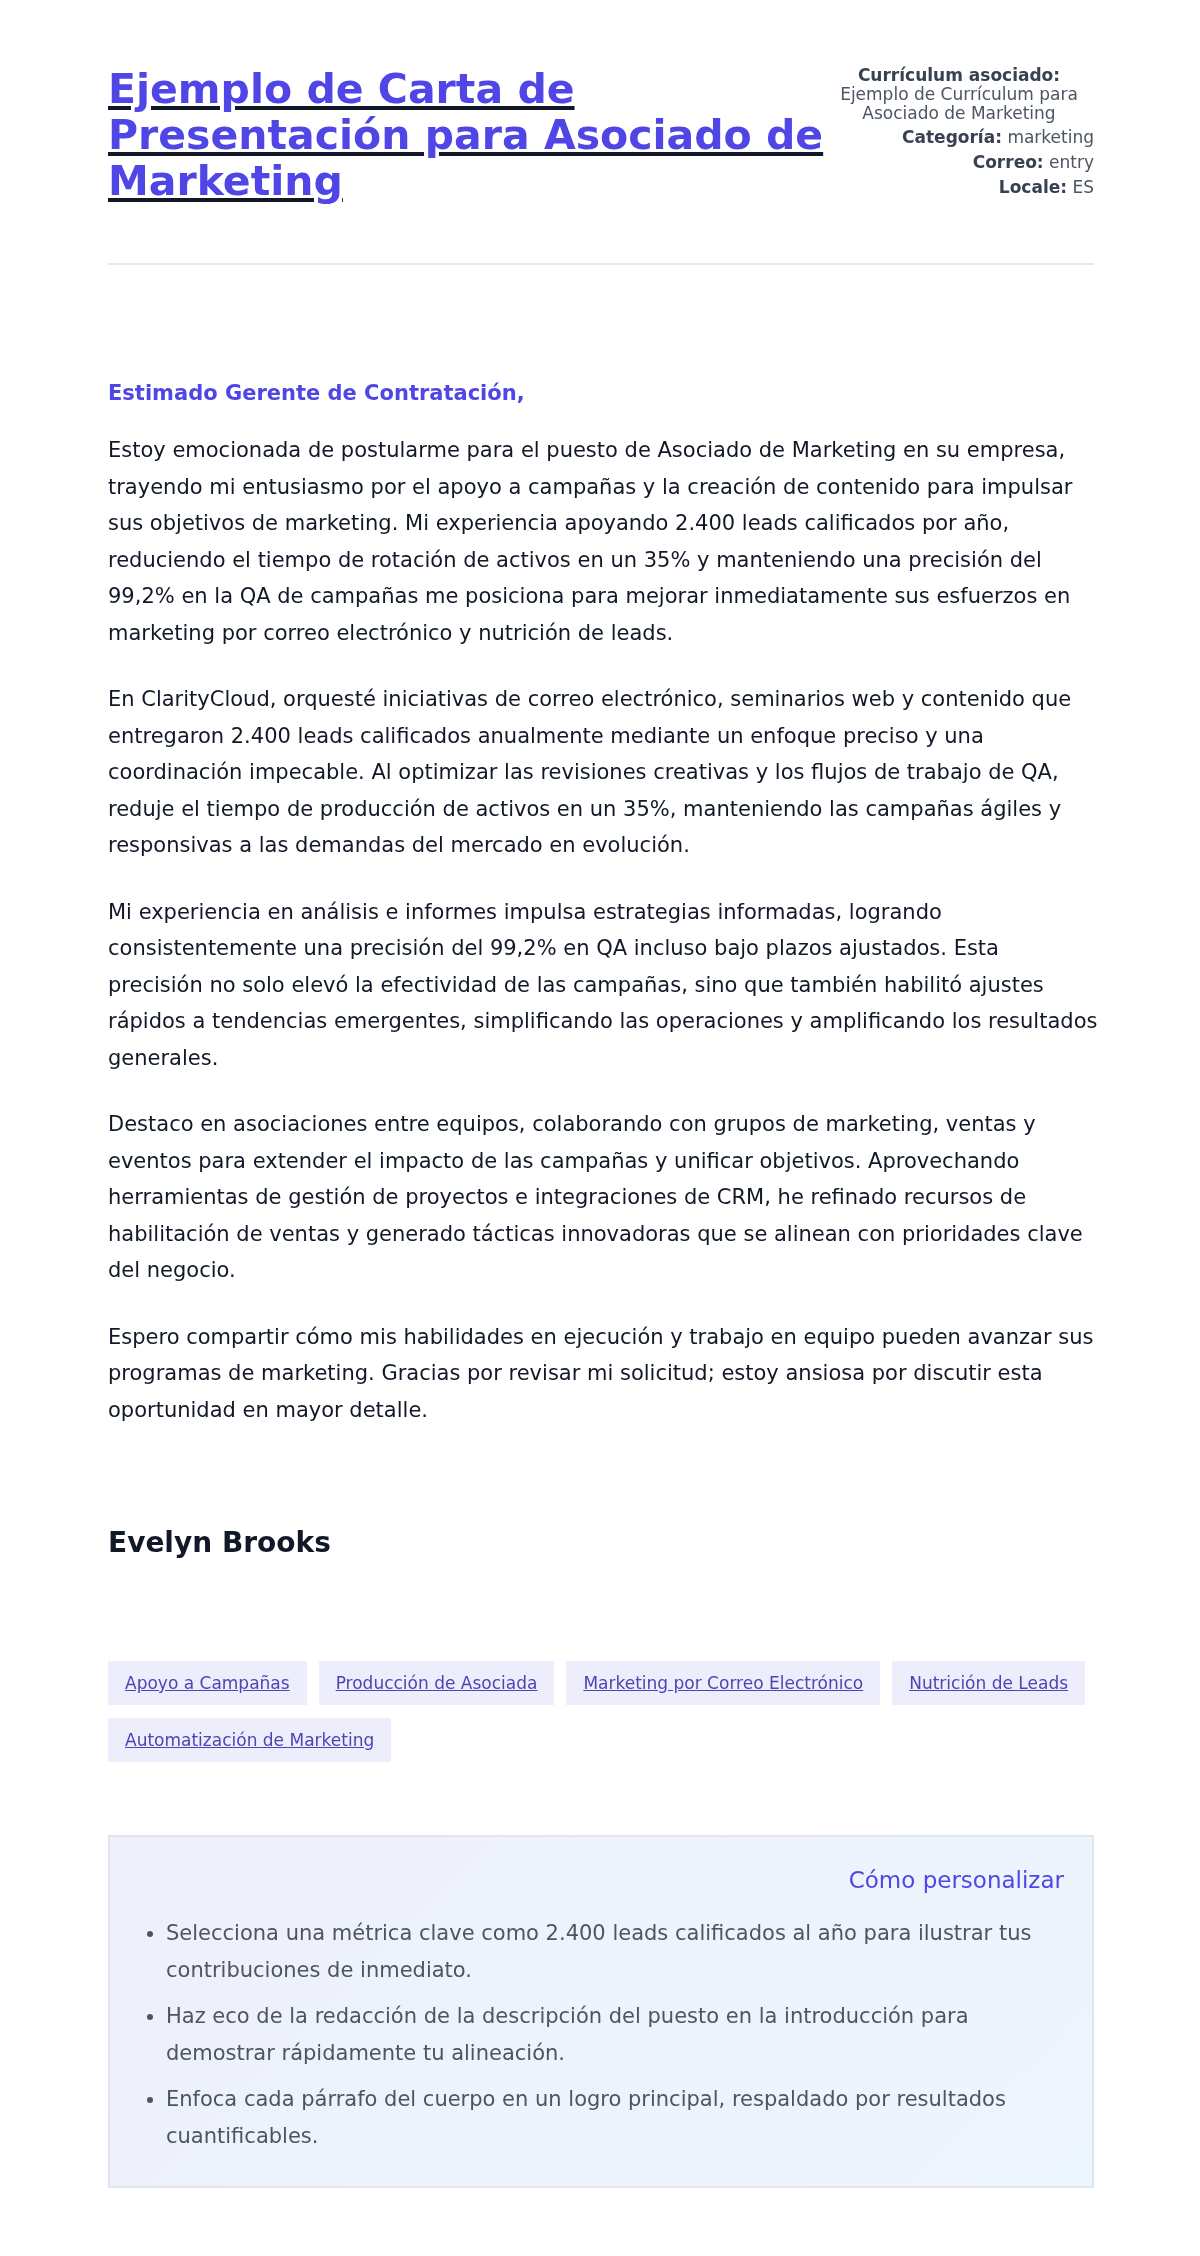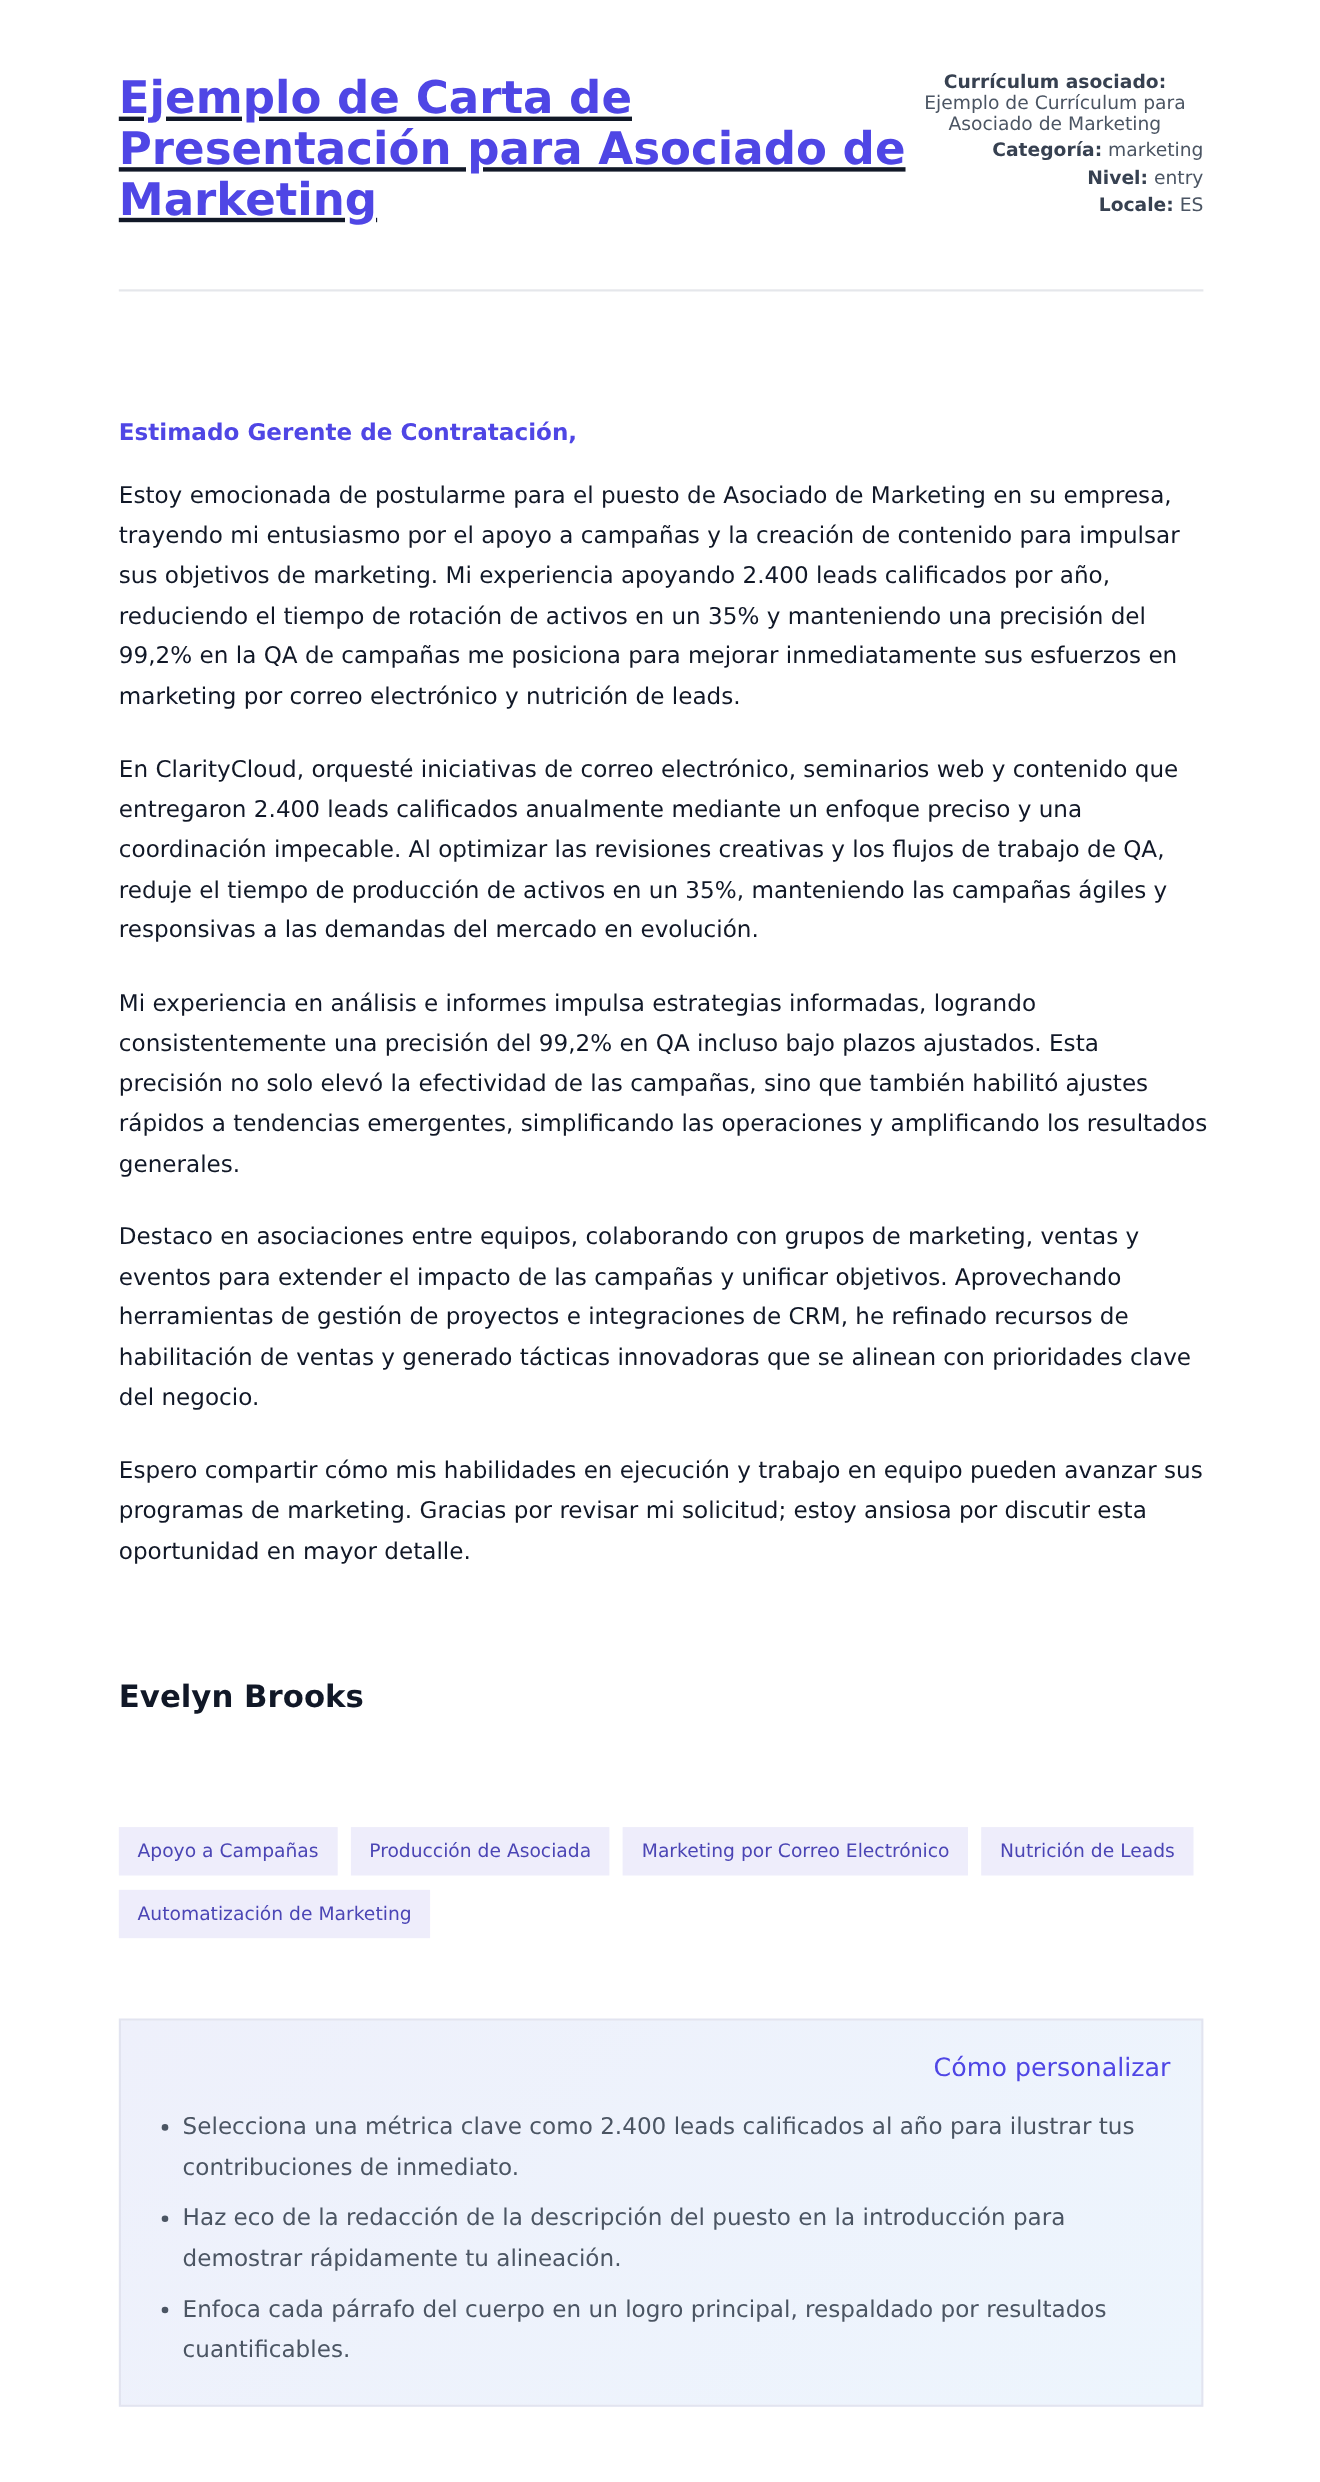--- a/index.html
+++ b/index.html
@@ -99,20 +99,21 @@
       flex-wrap: wrap;
       gap: 13px 12px;
     }
     .tag {
       background: #eeedfb;
       color: #4b45b5;
       font-size: 17px;
       height: 44px;
       line-height: 44px;
       padding: 0 17px;
+      text-decoration: underline;
     }
     .tips {
       position: absolute;
       top: 1835px;
       left: 0;
       width: 986px;
       height: 353px;
       box-sizing: border-box;
       border: 2px solid #e2e4f0;
       background: linear-gradient(135deg, #eef0fb 0%, #edf5fd 100%);
@@ -147,21 +148,21 @@
     <div class="meta">
       <div class="row first">
         <span class="lbl">Currículum asociado:</span><br>
         <span>Ejemplo de Currículum para Asociado de Marketing</span>
       </div>
       <div class="row">
         <span class="lbl">Categoría:</span>
         <span>marketing</span>
       </div>
       <div class="row">
-        <span class="lbl">Nivel:</span>
+        <span class="lbl">Correo:</span>
         <span>entry</span>
       </div>
       <div class="row">
         <span class="lbl">Locale:</span>
         <span>ES</span>
       </div>
     </div>
   </header>
 
   <h3 class="greeting">Estimado Gerente de Contratación,</h3>

